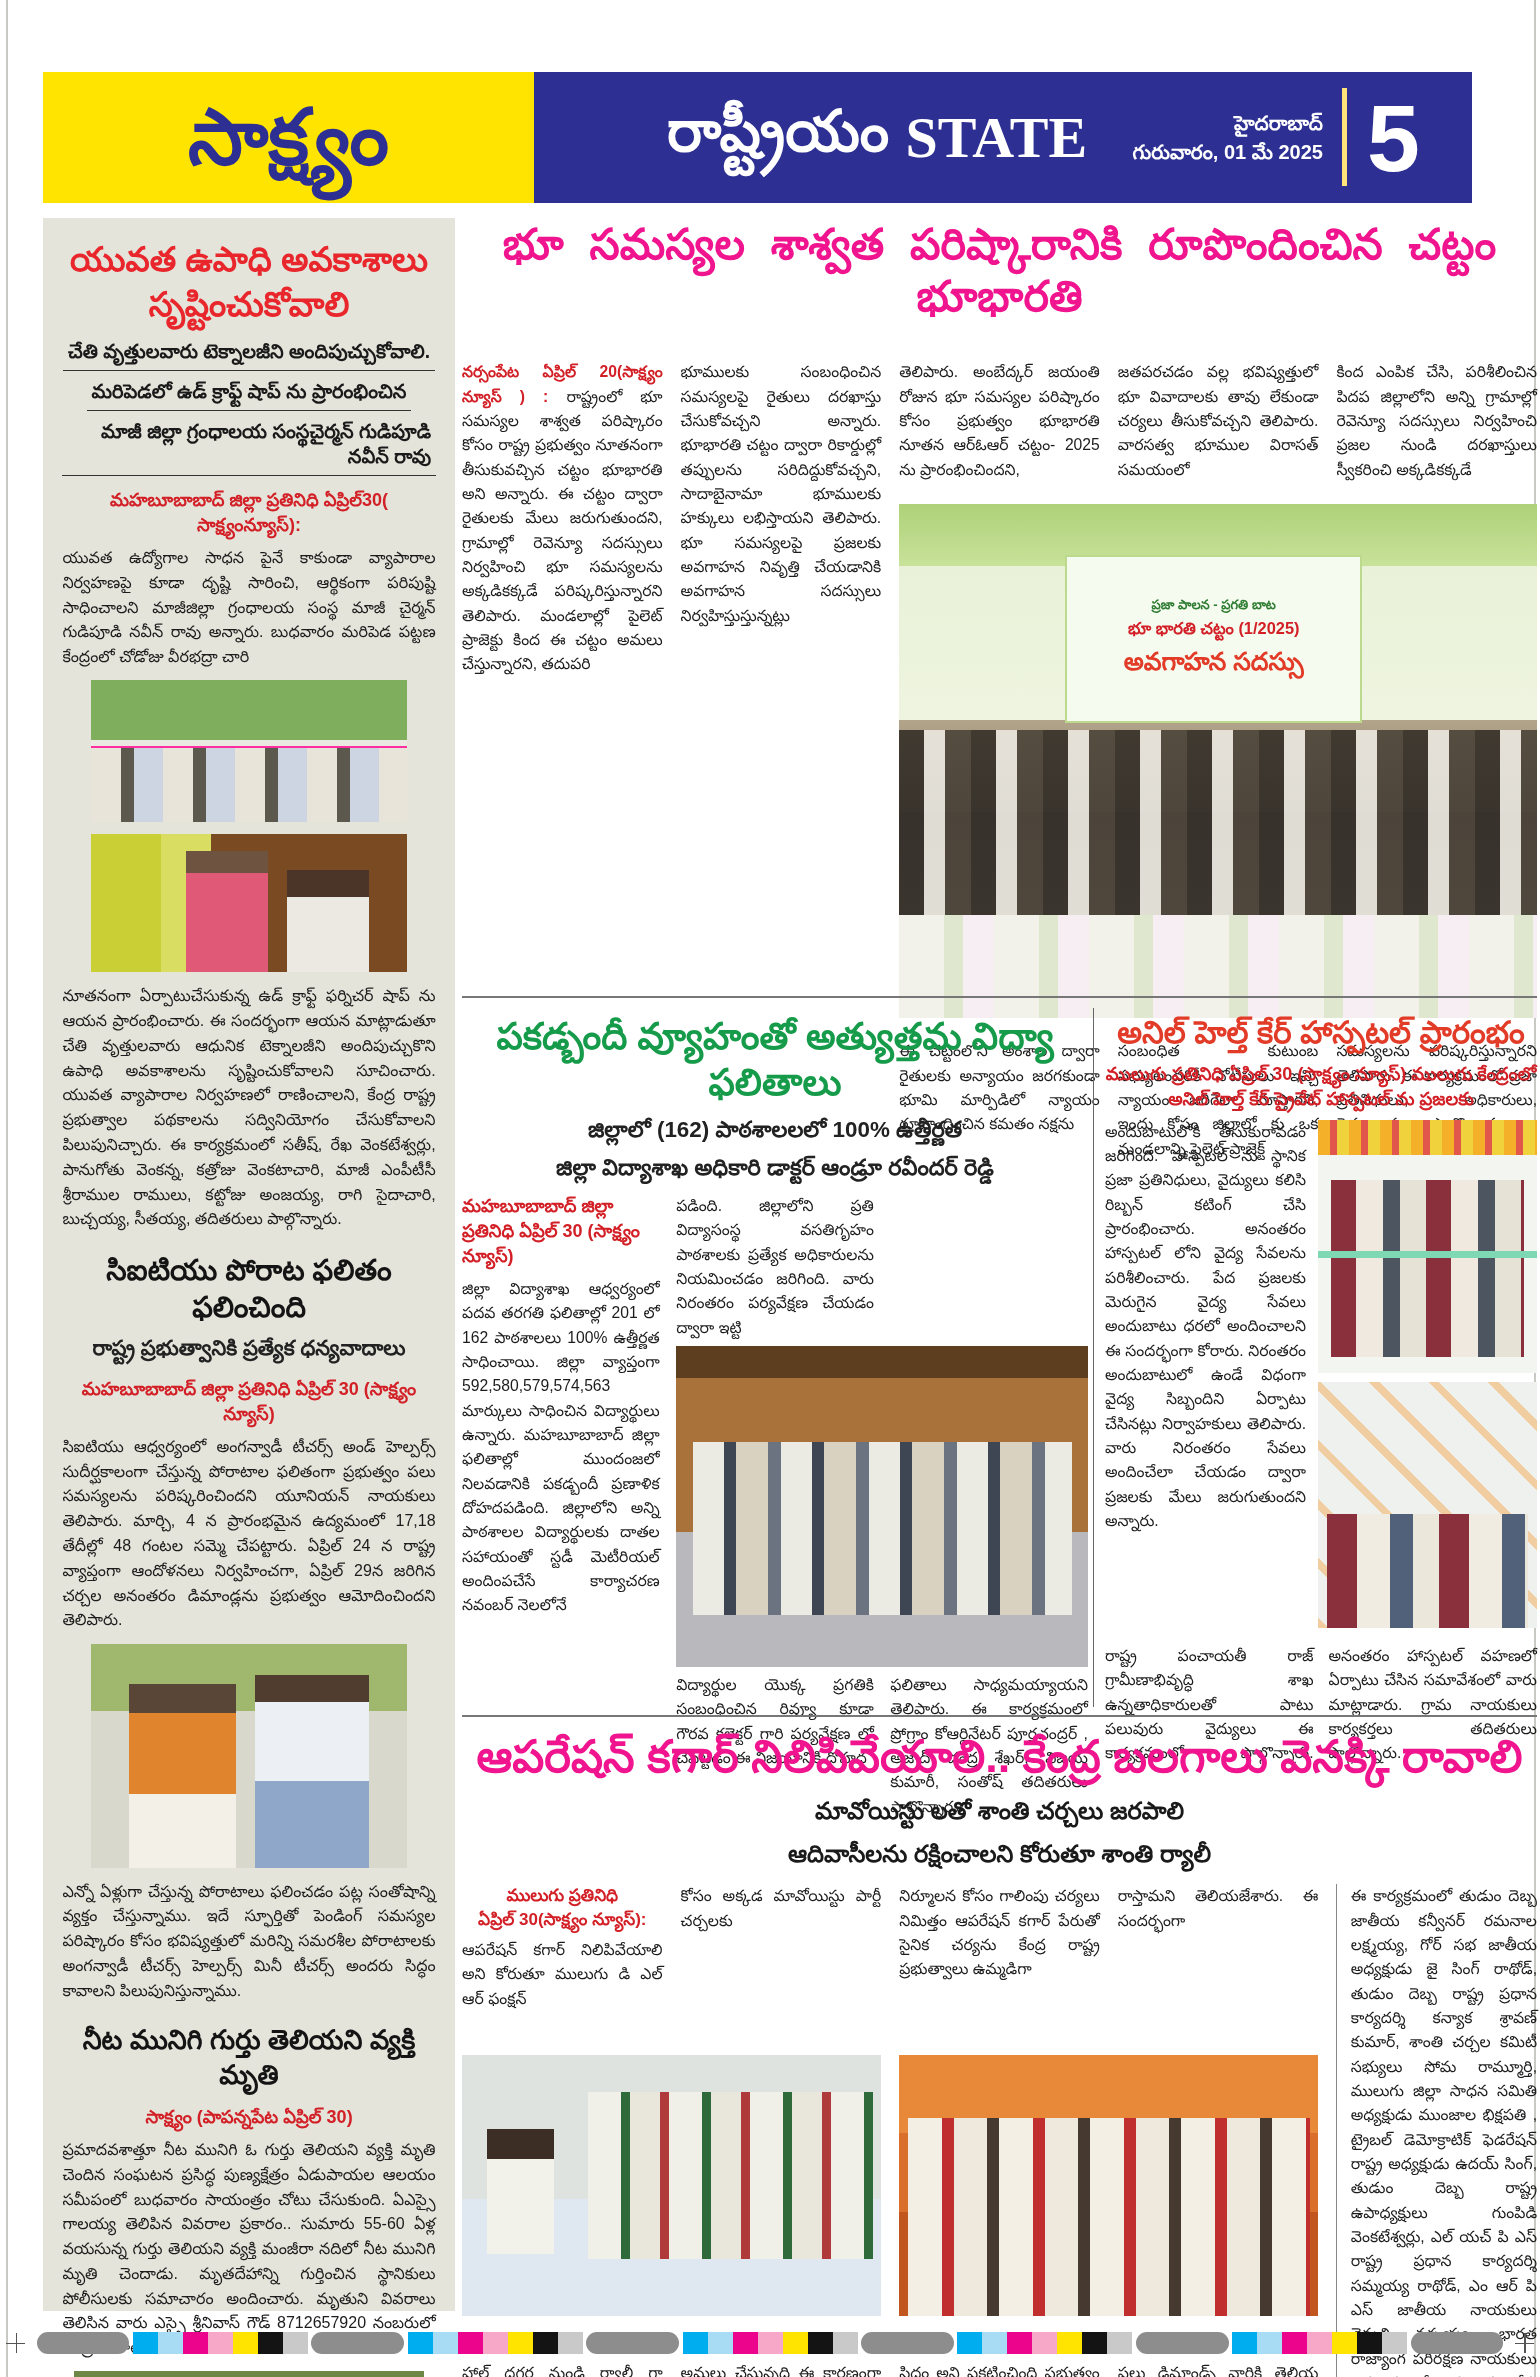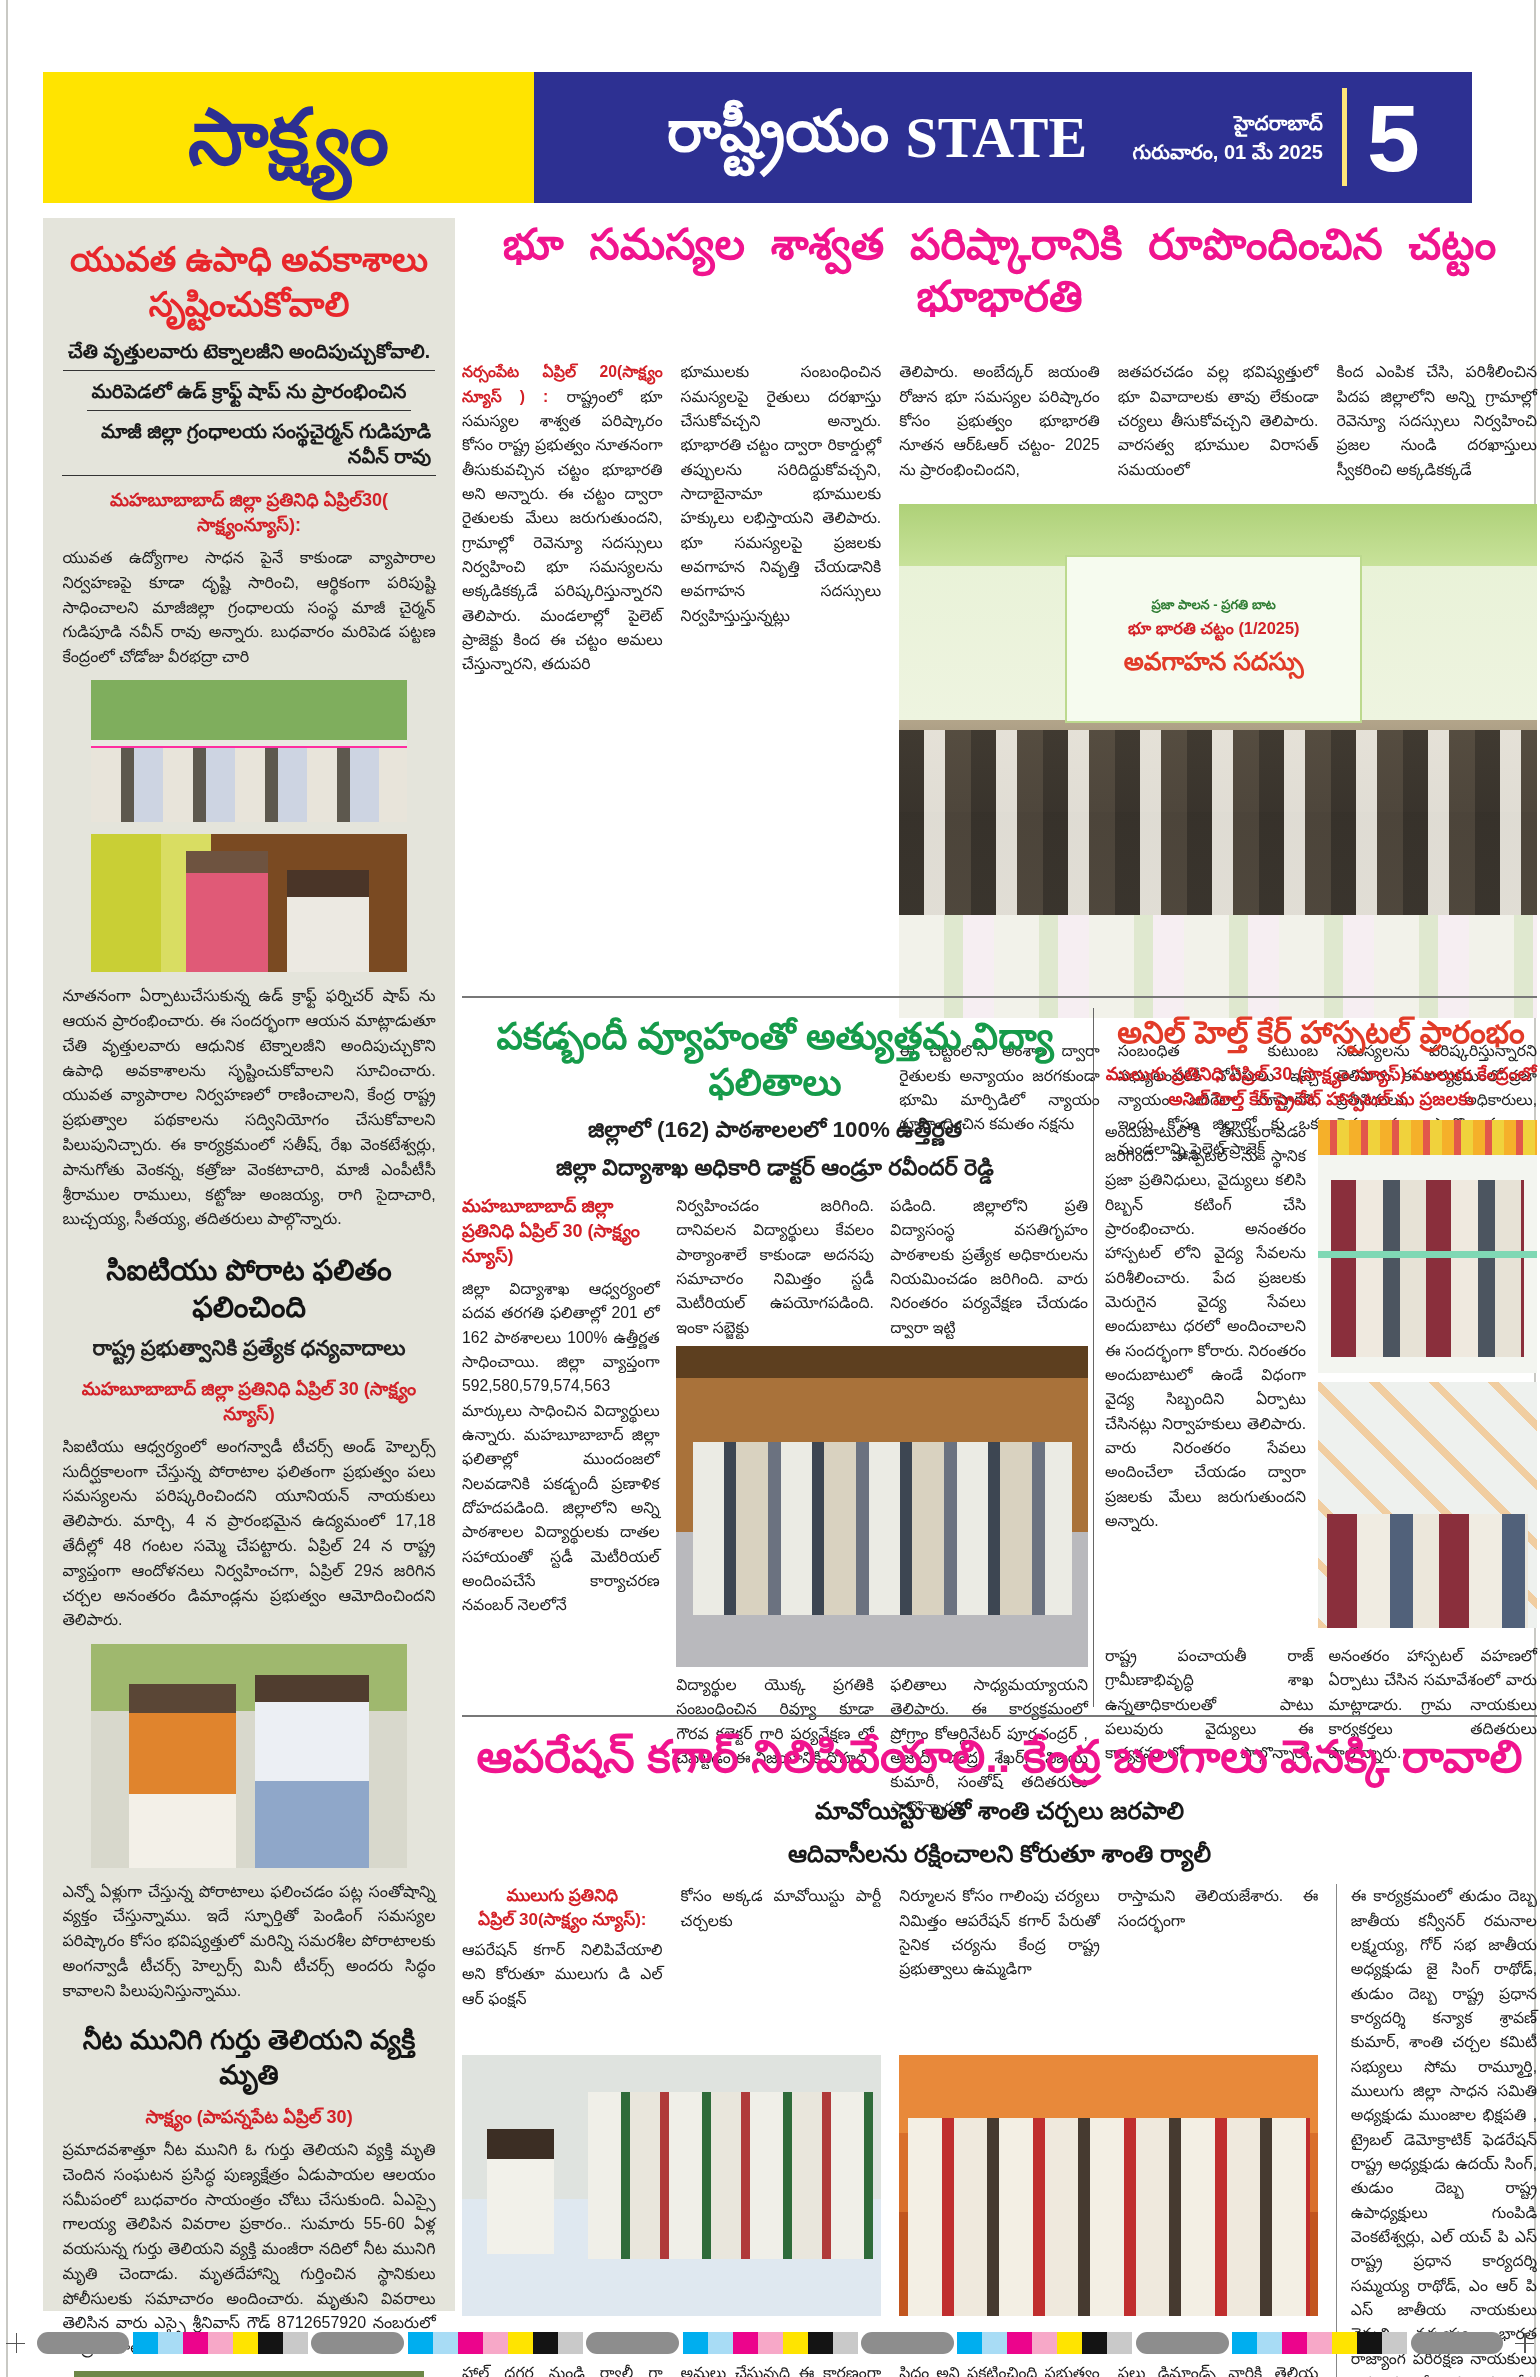--- a/index.html
+++ b/index.html
@@ -208,21 +208,20 @@
 
   <div id="education-article">
     <h2 class="green-headline">పకడ్బందీ వ్యూహంతో అత్యుత్తమ విద్యా ఫలితాలు</h2>
     <div class="mid-sub">జిల్లాలో (162) పాఠశాలలలో 100% ఉత్తీర్ణత</div>
     <div class="mid-sub">జిల్లా విద్యాశాఖ అధికారి డాక్టర్ ఆండ్రూ రవీందర్ రెడ్డి</div>
     <div class="edu-grid">
       <div style="grid-row:1 / span 3;">
         <div class="dateline" style="text-align:left;margin-top:0;">మహబూబాబాద్ జిల్లా ప్రతినిధి ఏప్రిల్ 30 (సాక్ష్యం న్యూస్)</div>
         <p class="col-text" style="margin:0;">జిల్లా విద్యాశాఖ ఆధ్వర్యంలో పదవ తరగతి ఫలితాల్లో 201 లో 162 పాఠశాలలు 100% ఉత్తీర్ణత సాధించాయి. జిల్లా వ్యాప్తంగా 592,580,579,574,563 మార్కులు సాధించిన విద్యార్థులు ఉన్నారు. మహబూబాబాద్ జిల్లా ఫలితాల్లో ముందంజలో నిలవడానికి పకడ్బందీ ప్రణాళిక దోహదపడింది. జిల్లాలోని అన్ని పాఠశాలల విద్యార్థులకు దాతల సహాయంతో స్టడీ మెటీరియల్ అందింపచేసే కార్యాచరణ నవంబర్ నెలలోనే</p>
       </div>
-      <p class="col-text" style="margin:0;">నిర్వహించడం జరిగింది. దానివలన విద్యార్థులు కేవలం పాఠ్యాంశాలే కాకుండా అదనపు సమాచారం నిమిత్తం స్టడీ మెటీరియల్ ఉపయోగపడింది. ఇంకా సబ్జెక్టు</p>
       <p class="col-text" style="margin:0;">పడింది. జిల్లాలోని ప్రతి విద్యాసంస్థ వసతిగృహం పాఠశాలకు ప్రత్యేక అధికారులను నియమించడం జరిగింది. వారు నిరంతరం పర్యవేక్షణ చేయడం ద్వారా ఇట్టి</p>
       <div id="edu-photo" class="ph ph-office">
         <div class="row"></div>
       </div>
       <p class="col-text" style="margin:0;">విద్యార్థుల యొక్క ప్రగతికి సంబంధించిన రివ్యూ కూడా గౌరవ కలెక్టర్ గారి పర్యవేక్షణ లో చేపట్టడం ఈ విజయానికి దోహద</p>
       <p class="col-text" style="margin:0;">ఫలితాలు సాధ్యమయ్యాయని తెలిపారు. ఈ కార్యక్రమంలో ప్రోగ్రాం కోఆర్డినేటర్ పూర్ణచంద్రర్ , అజాద్ చంద్ర శేఖర్, విజయ కుమారీ, సంతోష్ తదితరులు పాల్గొన్నారు.</p>
     </div>
   </div>
 
   <div id="hospital-article">

